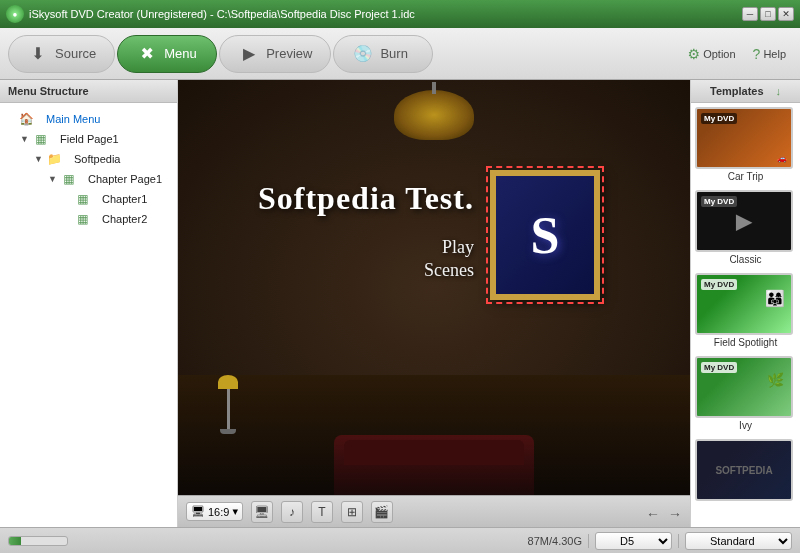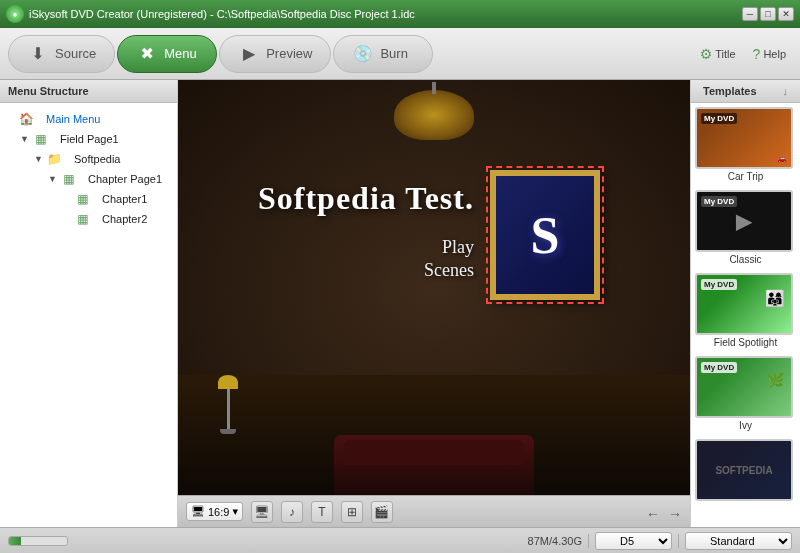--- a/index.html
+++ b/index.html
@@ -261,21 +261,21 @@
     
     .right-panel {
       width: 110px;
       background: white;
       border-left: 1px solid #ccc;
       display: flex;
       flex-direction: column;
     }
     .templates-header {
       background: linear-gradient(to bottom, #e8e8e8, #d0d0d0);
-      padding: 5px 12px;
+      padding: 5px 19px;
       font-size: 11px;
       font-weight: bold;
       color: #333;
       border-bottom: 1px solid #bbb;
       display: flex;
       justify-content: space-between;
       align-items: center;
     }
     .templates-list { flex: 1; overflow-y: auto; padding: 4px; }
     .template-item { margin-bottom: 8px; cursor: pointer; }
@@ -371,21 +371,21 @@
       <span>Preview</span>
     </div>
     <div class="tab-btn inactive">
       <div class="tab-icon">💿</div>
       <span>Burn</span>
     </div>
   </div>
   <div class="toolbar-right">
     <div class="small-btn">
       <span class="small-btn-icon">⚙</span>
-      <span>Title</span>
+      <span>Option</span>
     </div>
     <div class="small-btn">
       <span class="small-btn-icon">?</span>
       <span>Help</span>
     </div>
   </div>
 </div>
 
 <div class="main-content">
 

